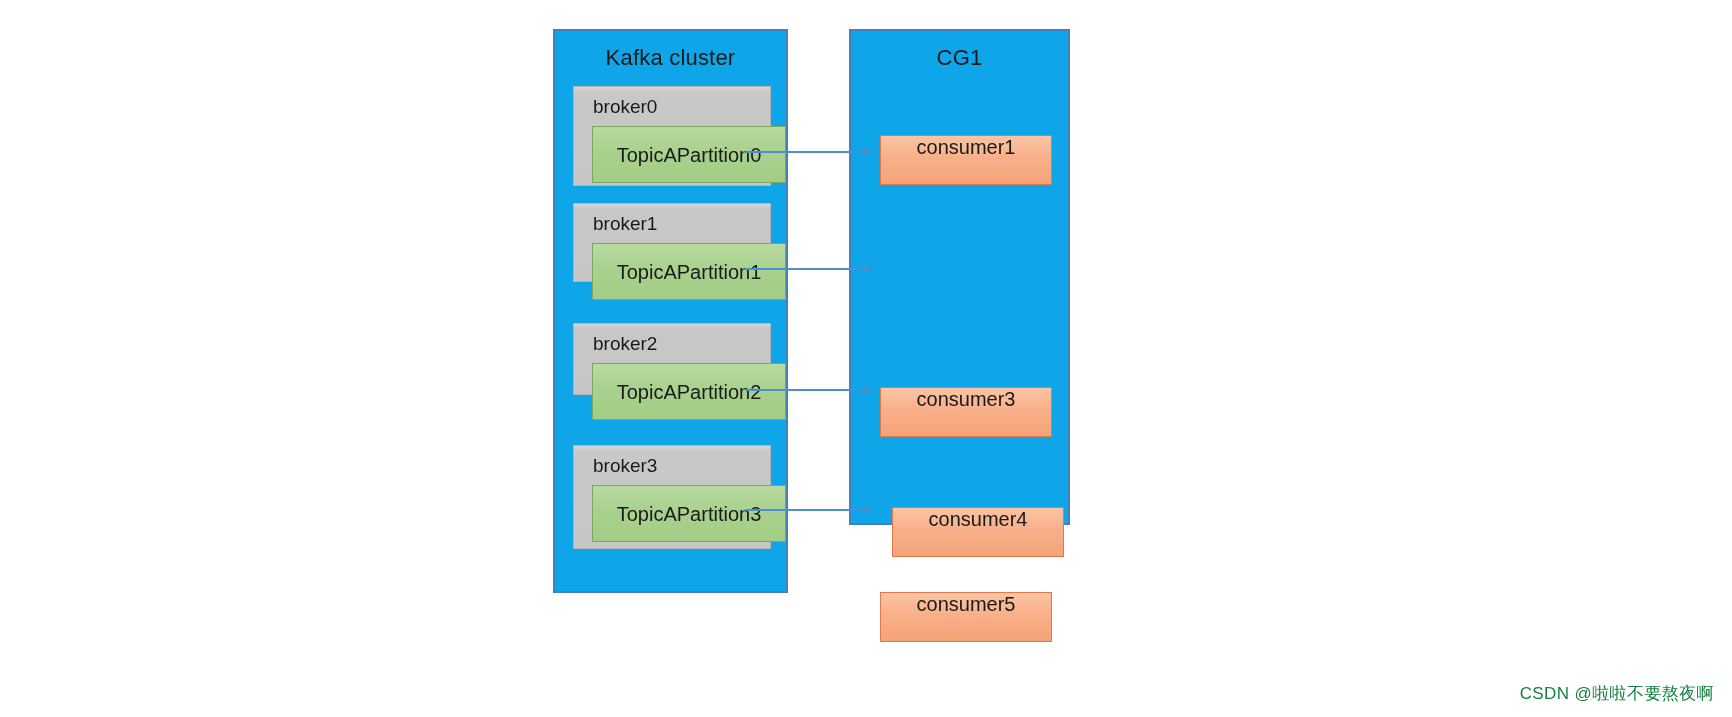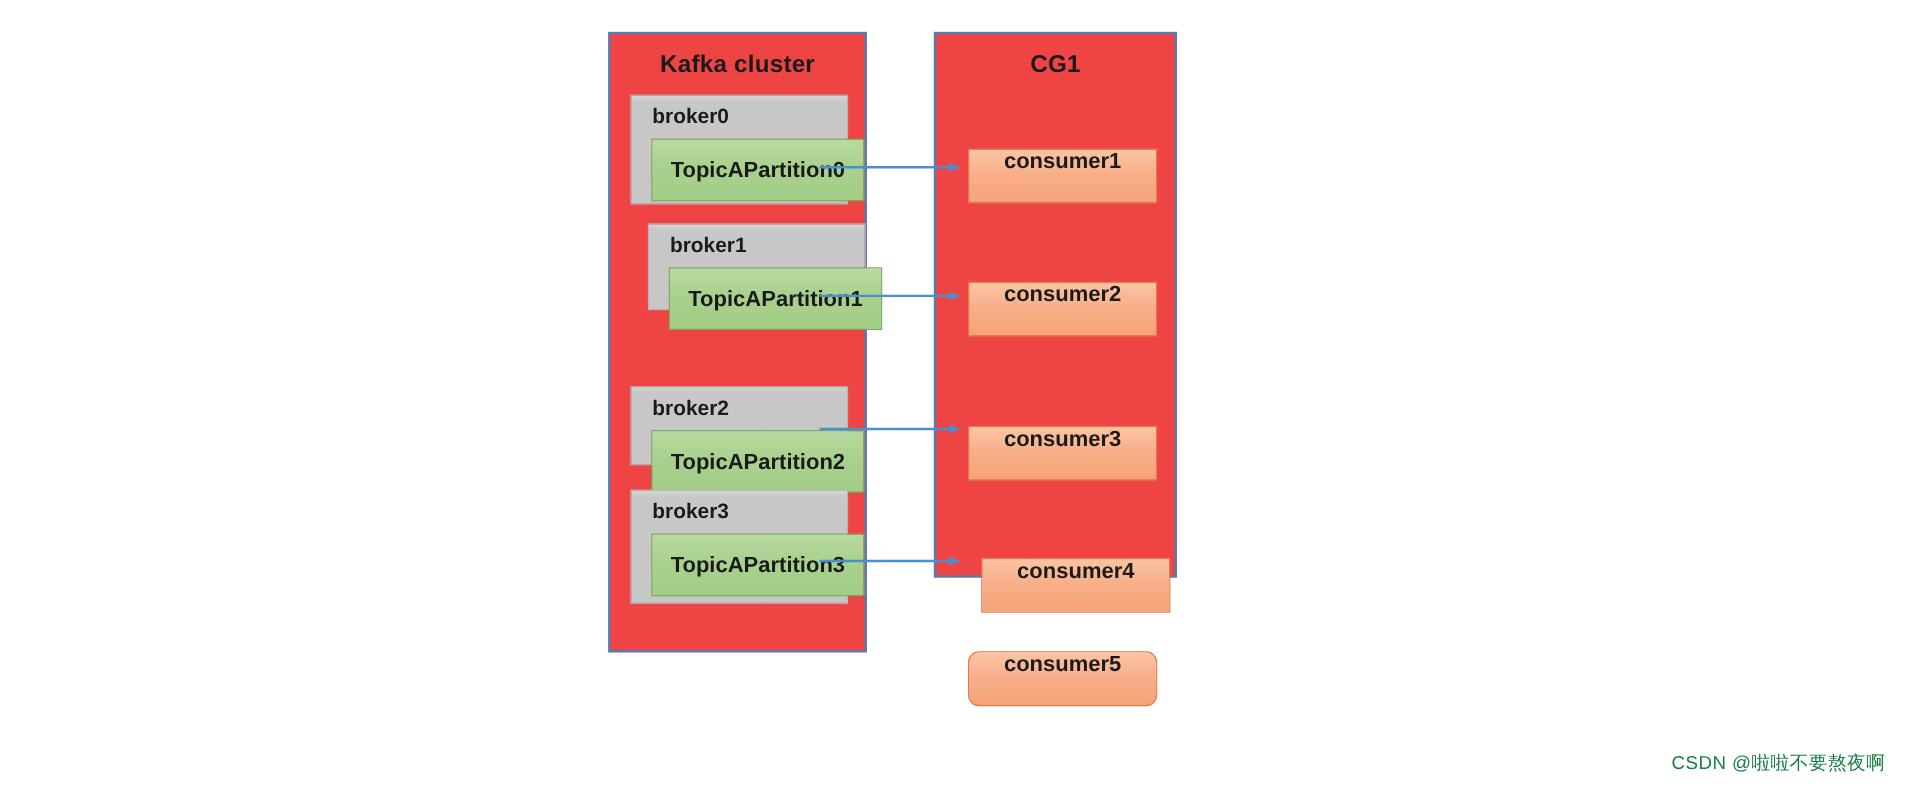--- a/index.html
+++ b/index.html
@@ -20,24 +20,23 @@
     position: absolute;
     left: 0;
     top: 0;
     width: 1732px;
     height: 717px;
   }
 
   
   .panel {
     position: absolute;
-    background: #ef4444;
+    background: #0ea5e9;
     border: 2px solid #4a7ebb;
     box-sizing: border-box;
-    font-weight: bold;
   }
   .panel-title {
     position: absolute;
     left: 0;
     right: 0;
     text-align: center;
     font-size: 22px;
     color: #1a1a1a;
     letter-spacing: 0.2px;
     white-space: nowrap;
@@ -140,29 +139,29 @@
     <div class="panel-title">Kafka cluster</div>
 
     <div class="broker" style="left:18px; top:55px; width:198px; height:100px;">
       <div class="broker-label">broker0</div>
       <div class="partition" style="left:18px; top:39px; width:194px; height:57px;">
         <span>TopicA</span>
         <span>Partition0</span>
       </div>
     </div>
 
-    <div class="broker" style="left:34px; top:172px; width:198px; height:79px;">
+    <div class="broker" style="left:18px; top:172px; width:198px; height:79px;">
       <div class="broker-label">broker1</div>
       <div class="partition" style="left:18px; top:39px; width:194px; height:57px;">
         <span>TopicA</span>
         <span>Partition1</span>
       </div>
     </div>
 
-    <div class="broker" style="left:18px; top:292px; width:198px; height:72px;margin-top:28px;">
+    <div class="broker" style="left:18px; top:292px; width:198px; height:72px;">
       <div class="broker-label">broker2</div>
       <div class="partition" style="left:18px; top:39px; width:194px; height:57px;">
         <span>TopicA</span>
         <span>Partition2</span>
       </div>
     </div>
 
     <div class="broker" style="left:18px; top:414px; width:198px; height:104px;">
       <div class="broker-label">broker3</div>
       <div class="partition" style="left:18px; top:39px; width:194px; height:57px;">
@@ -172,33 +171,30 @@
     </div>
   </div>
 
   <div class="panel" id="cg-panel">
     <div class="panel-title">CG1</div>
 
     <div class="consumer" style="left:29px; top:104px; width:172px; height:50px;">
       <span>consumer1</span>
     </div>
 
-    <div class="consumer" style="left:29px; top:225px; width:172px; height:50px;">
-      <span>consumer2</span>
-    </div>
 
     <div class="consumer" style="left:29px; top:356px; width:172px; height:50px;">
       <span>consumer3</span>
     </div>
 
     <div class="consumer" style="left:29px; top:476px; width:172px; height:50px;margin-left:12px;">
       <span>consumer4</span>
     </div>
 
-    <div class="consumer" style="left:29px; top:561px; width:172px; height:50px;border-radius:10px;">
+    <div class="consumer" style="left:29px; top:561px; width:172px; height:50px;">
       <span>consumer5</span>
     </div>
   </div>
 
   <svg id="arrow-layer" viewBox="0 0 1732 717" xmlns="http://www.w3.org/2000/svg">
     <defs>
       <marker id="ah" markerWidth="10" markerHeight="8" refX="9" refY="4" orient="auto" markerUnits="userSpaceOnUse">
         <path d="M0,0 L10,4 L0,8 Z" fill="#4a8fd0"></path>
       </marker>
     </defs>

